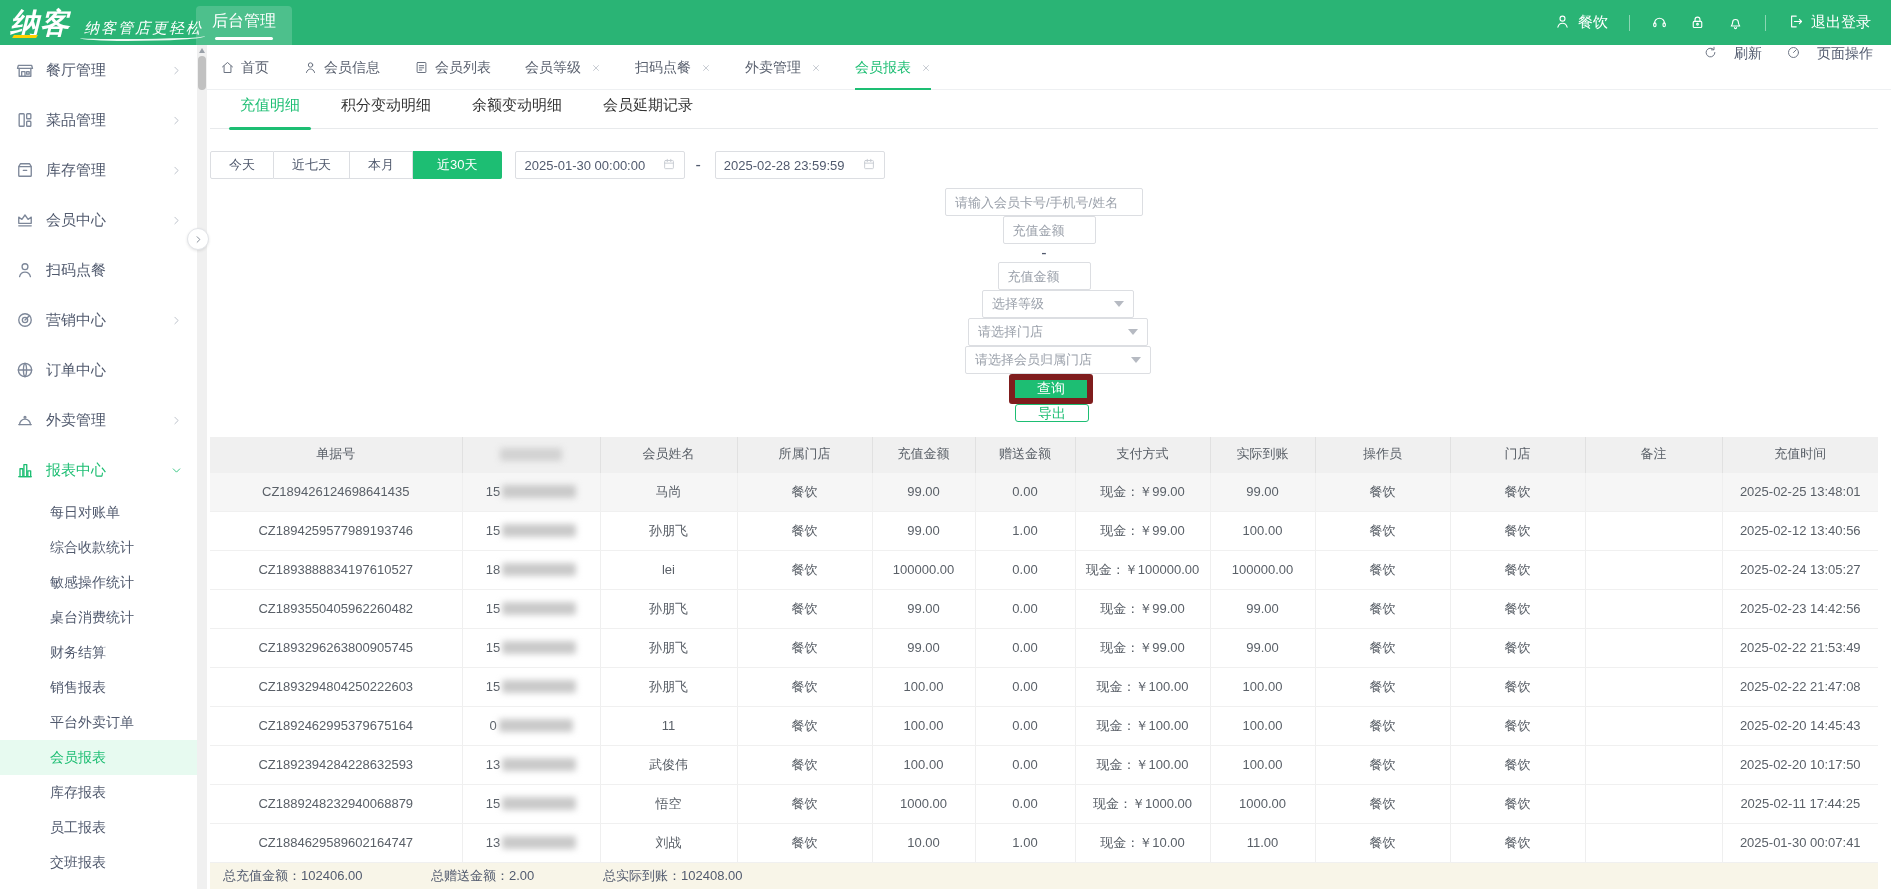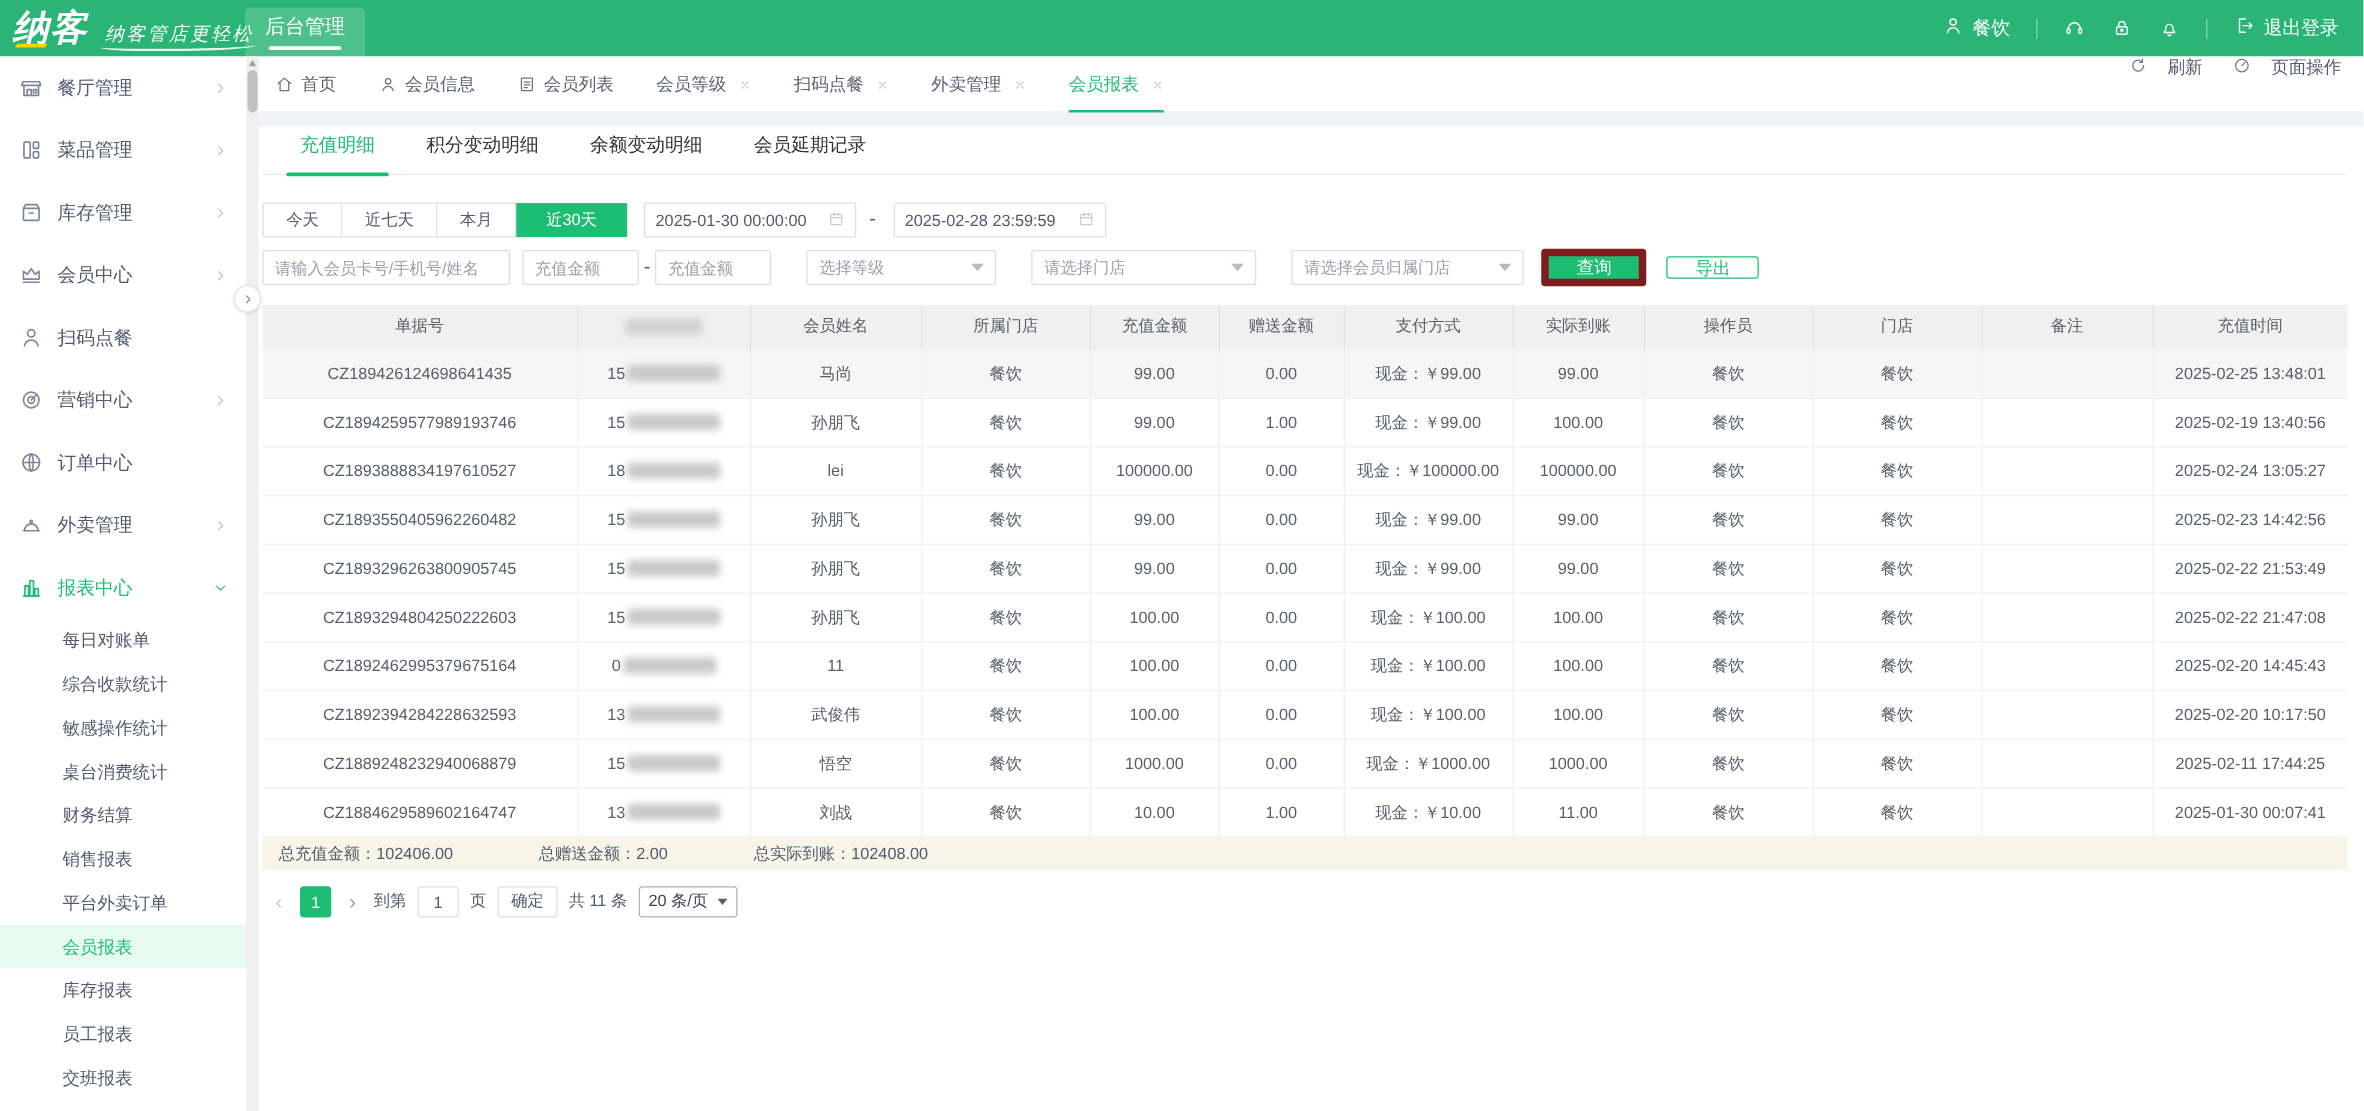--- a/index.html
+++ b/index.html
@@ -74,21 +74,21 @@
   .range-group { display:flex; }
   .range-btn { height:28px; line-height:26px; padding:0 18px; background:#fff; border:1px solid #dcdee2; border-left:none; font-size:13px; color:#515a6e; cursor:pointer; }
   .range-btn:first-child { border-left:1px solid #dcdee2; border-radius:2px 0 0 2px; }
   .range-btn:last-child { border-radius:0 2px 2px 0; }
   .range-btn.is-active { background:#1dbe73; border-color:#1dbe73; color:#fff; padding:0 24px; }
   .date-input { margin-left:13px; width:170px; height:28px; border:1px solid #dcdee2; border-radius:2px; display:flex; align-items:center; justify-content:space-between; padding:0 8px; font-size:13px; color:#515a6e; cursor:pointer; }
   .date-input svg { width:14px; height:14px; color:#c6cad1; }
   .dash { margin:0 1px 0 10px; color:#515a6e; }
   .dash2 { margin:0 4px; color:#515a6e; }
 
-  .frow2 { margin-top:9px; display:flex; align-items:center; }
+  .frow2 { margin-top:9px; display:flex; align-items:center;flex-direction:column; }
   .text-input { height:28px; border:1px solid #dcdee2; border-radius:2px; padding:0 9px; font-size:13px; color:#515a6e; outline:none; font-family:inherit; }
   .text-input::placeholder { color:#9aa0aa; }
   .inp-search { width:198px; }
   .inp-amount { width:93px; margin-left:10px; }
   .inp-amount2 { width:93px; }
   .select { height:28px; border:1px solid #dcdee2; border-radius:2px; display:flex; align-items:center; justify-content:space-between; padding:0 9px; font-size:13px; color:#9aa0aa; margin-left:28px; cursor:pointer; background:#fff; }
   .sel-level { width:152px; }
   .sel-store { width:180px; }
   .sel-member-store { width:186px; }
   .caret { width:0; height:0; border-left:5px solid transparent; border-right:5px solid transparent; border-top:6px solid #b6bac2; }
@@ -527,21 +527,21 @@
                 <td><span class="phone-prefix">15</span><span class="blur-chip"></span></td>
                 <td>孙朋飞</td>
                 <td>餐饮</td>
                 <td>99.00</td>
                 <td>1.00</td>
                 <td>现金：￥99.00</td>
                 <td>100.00</td>
                 <td>餐饮</td>
                 <td>餐饮</td>
                 <td></td>
-                <td>2025-02-19 13:40:56</td>
+                <td>2025-02-12 13:40:56</td>
               </tr>
               <tr>
                 <td>CZ1893888834197610527</td>
                 <td><span class="phone-prefix">18</span><span class="blur-chip"></span></td>
                 <td>lei</td>
                 <td>餐饮</td>
                 <td>100000.00</td>
                 <td>0.00</td>
                 <td>现金：￥100000.00</td>
                 <td>100000.00</td>

